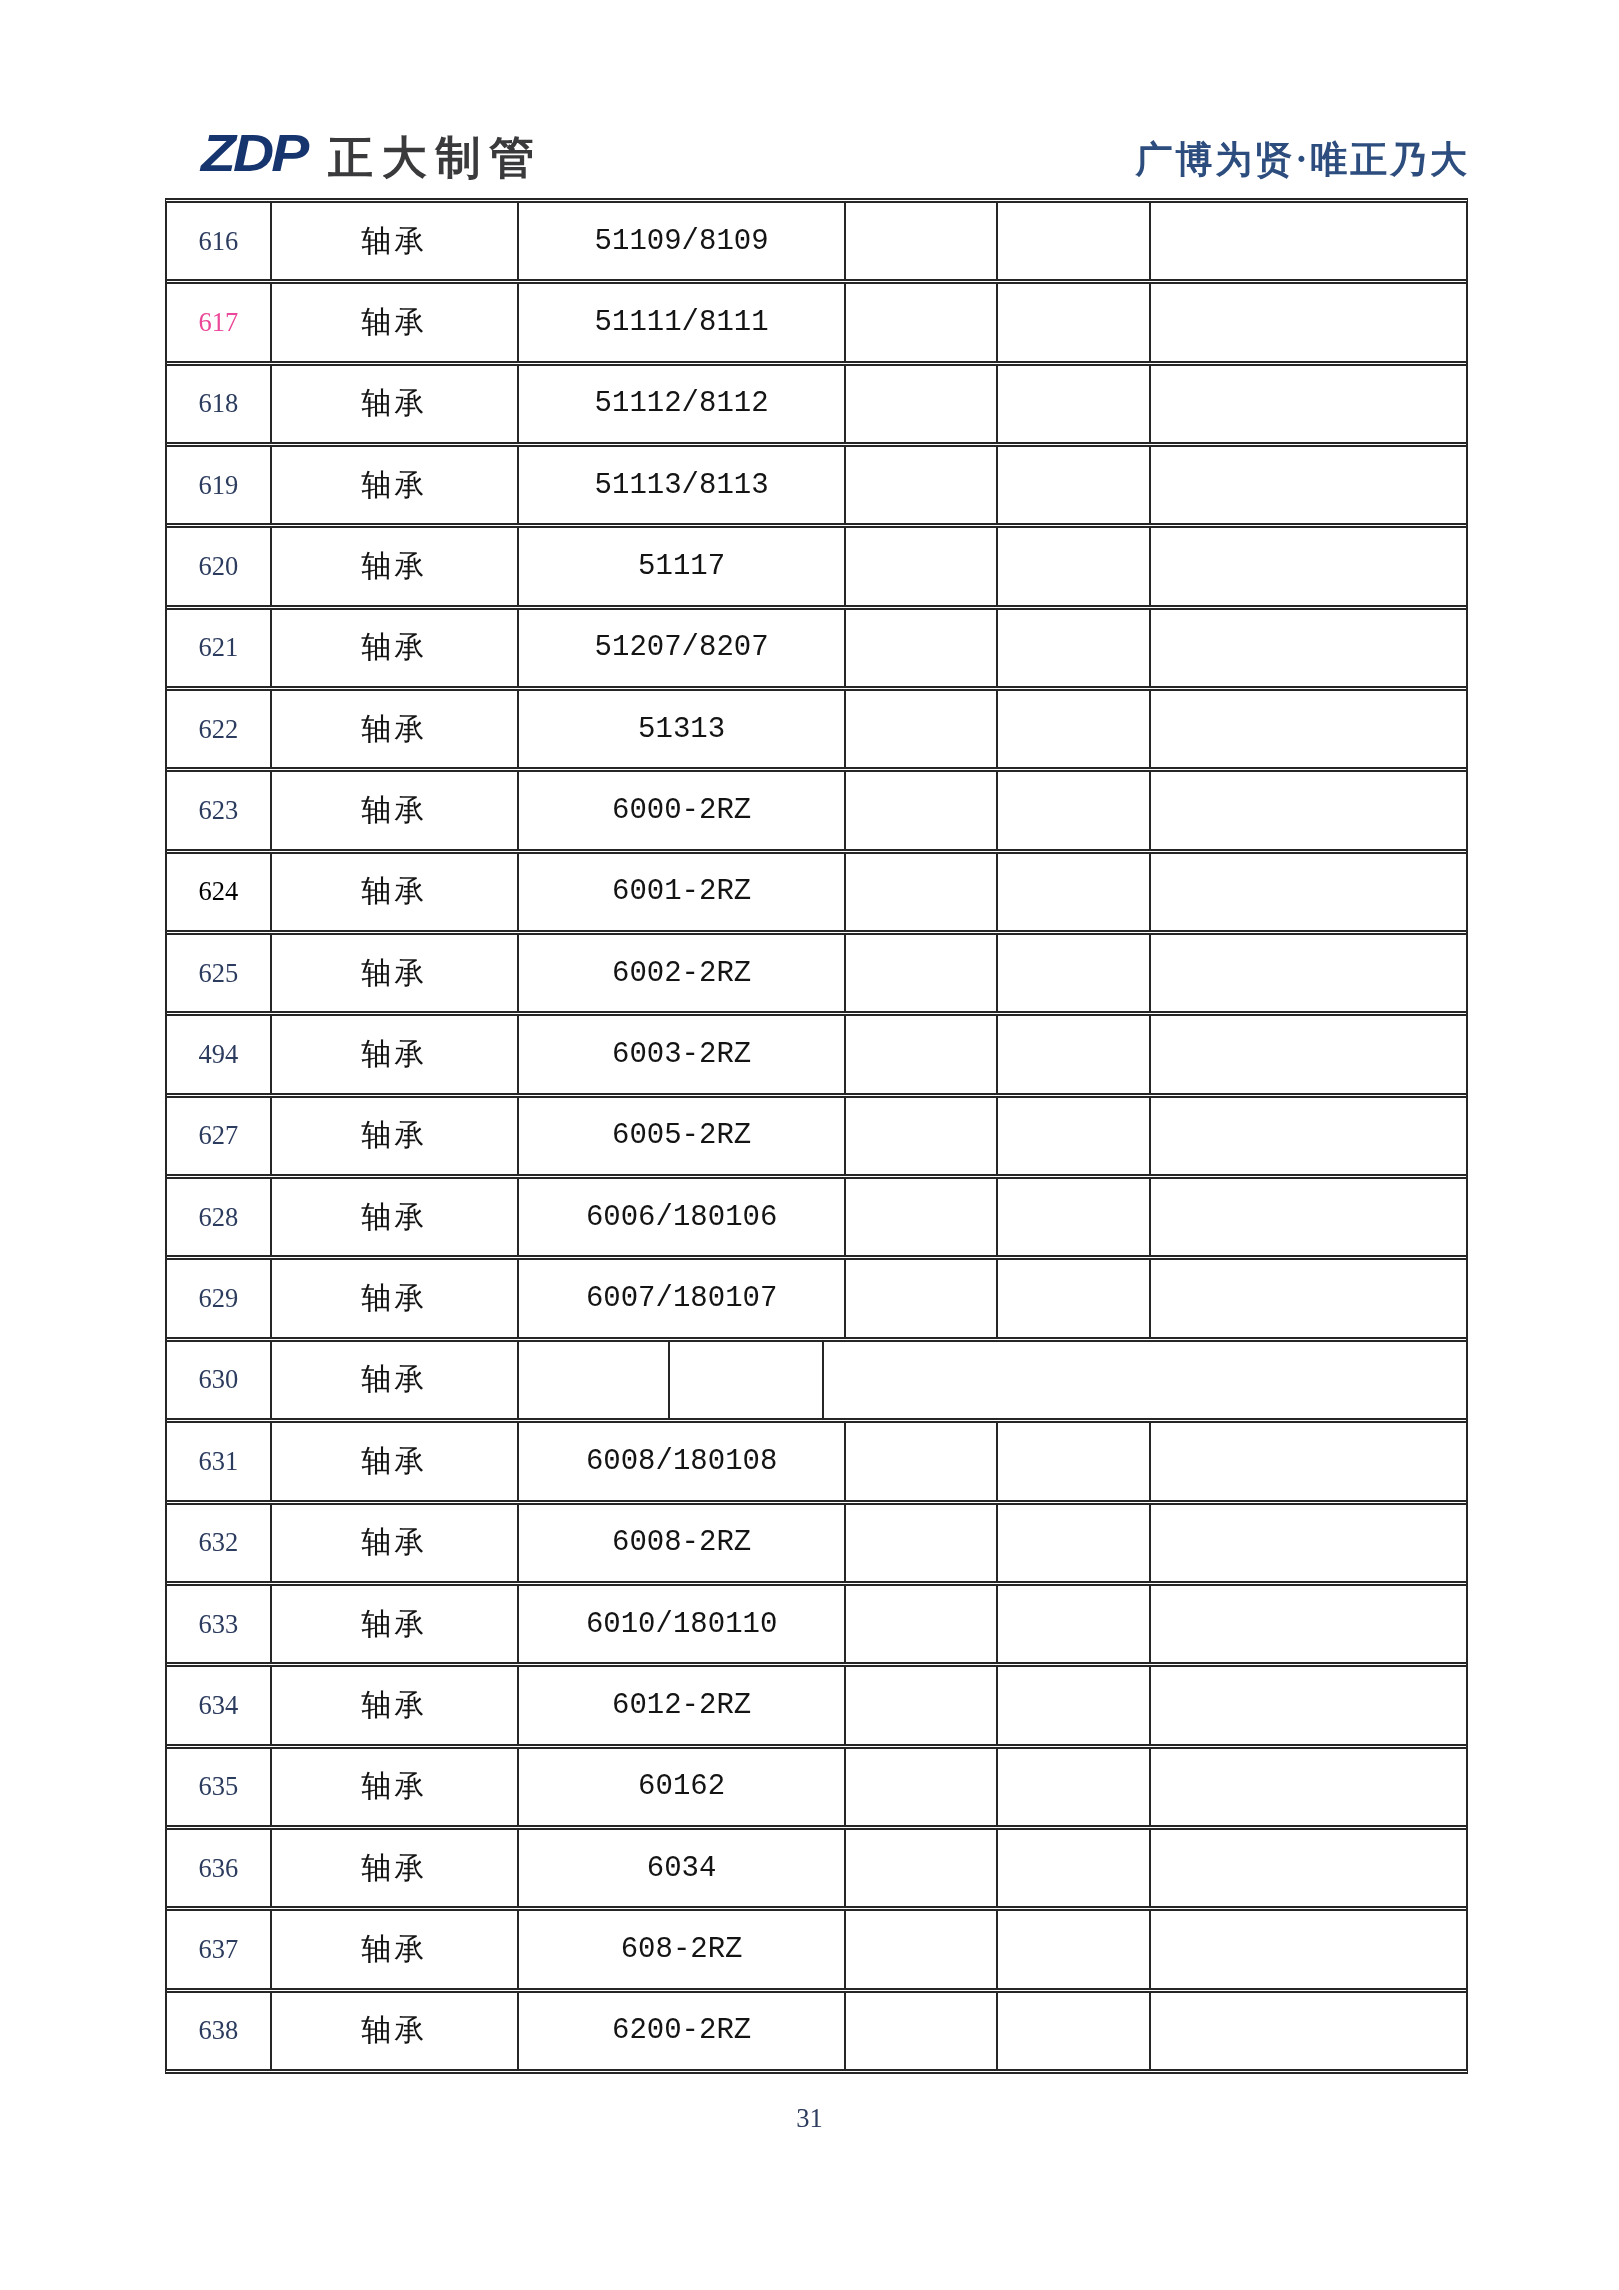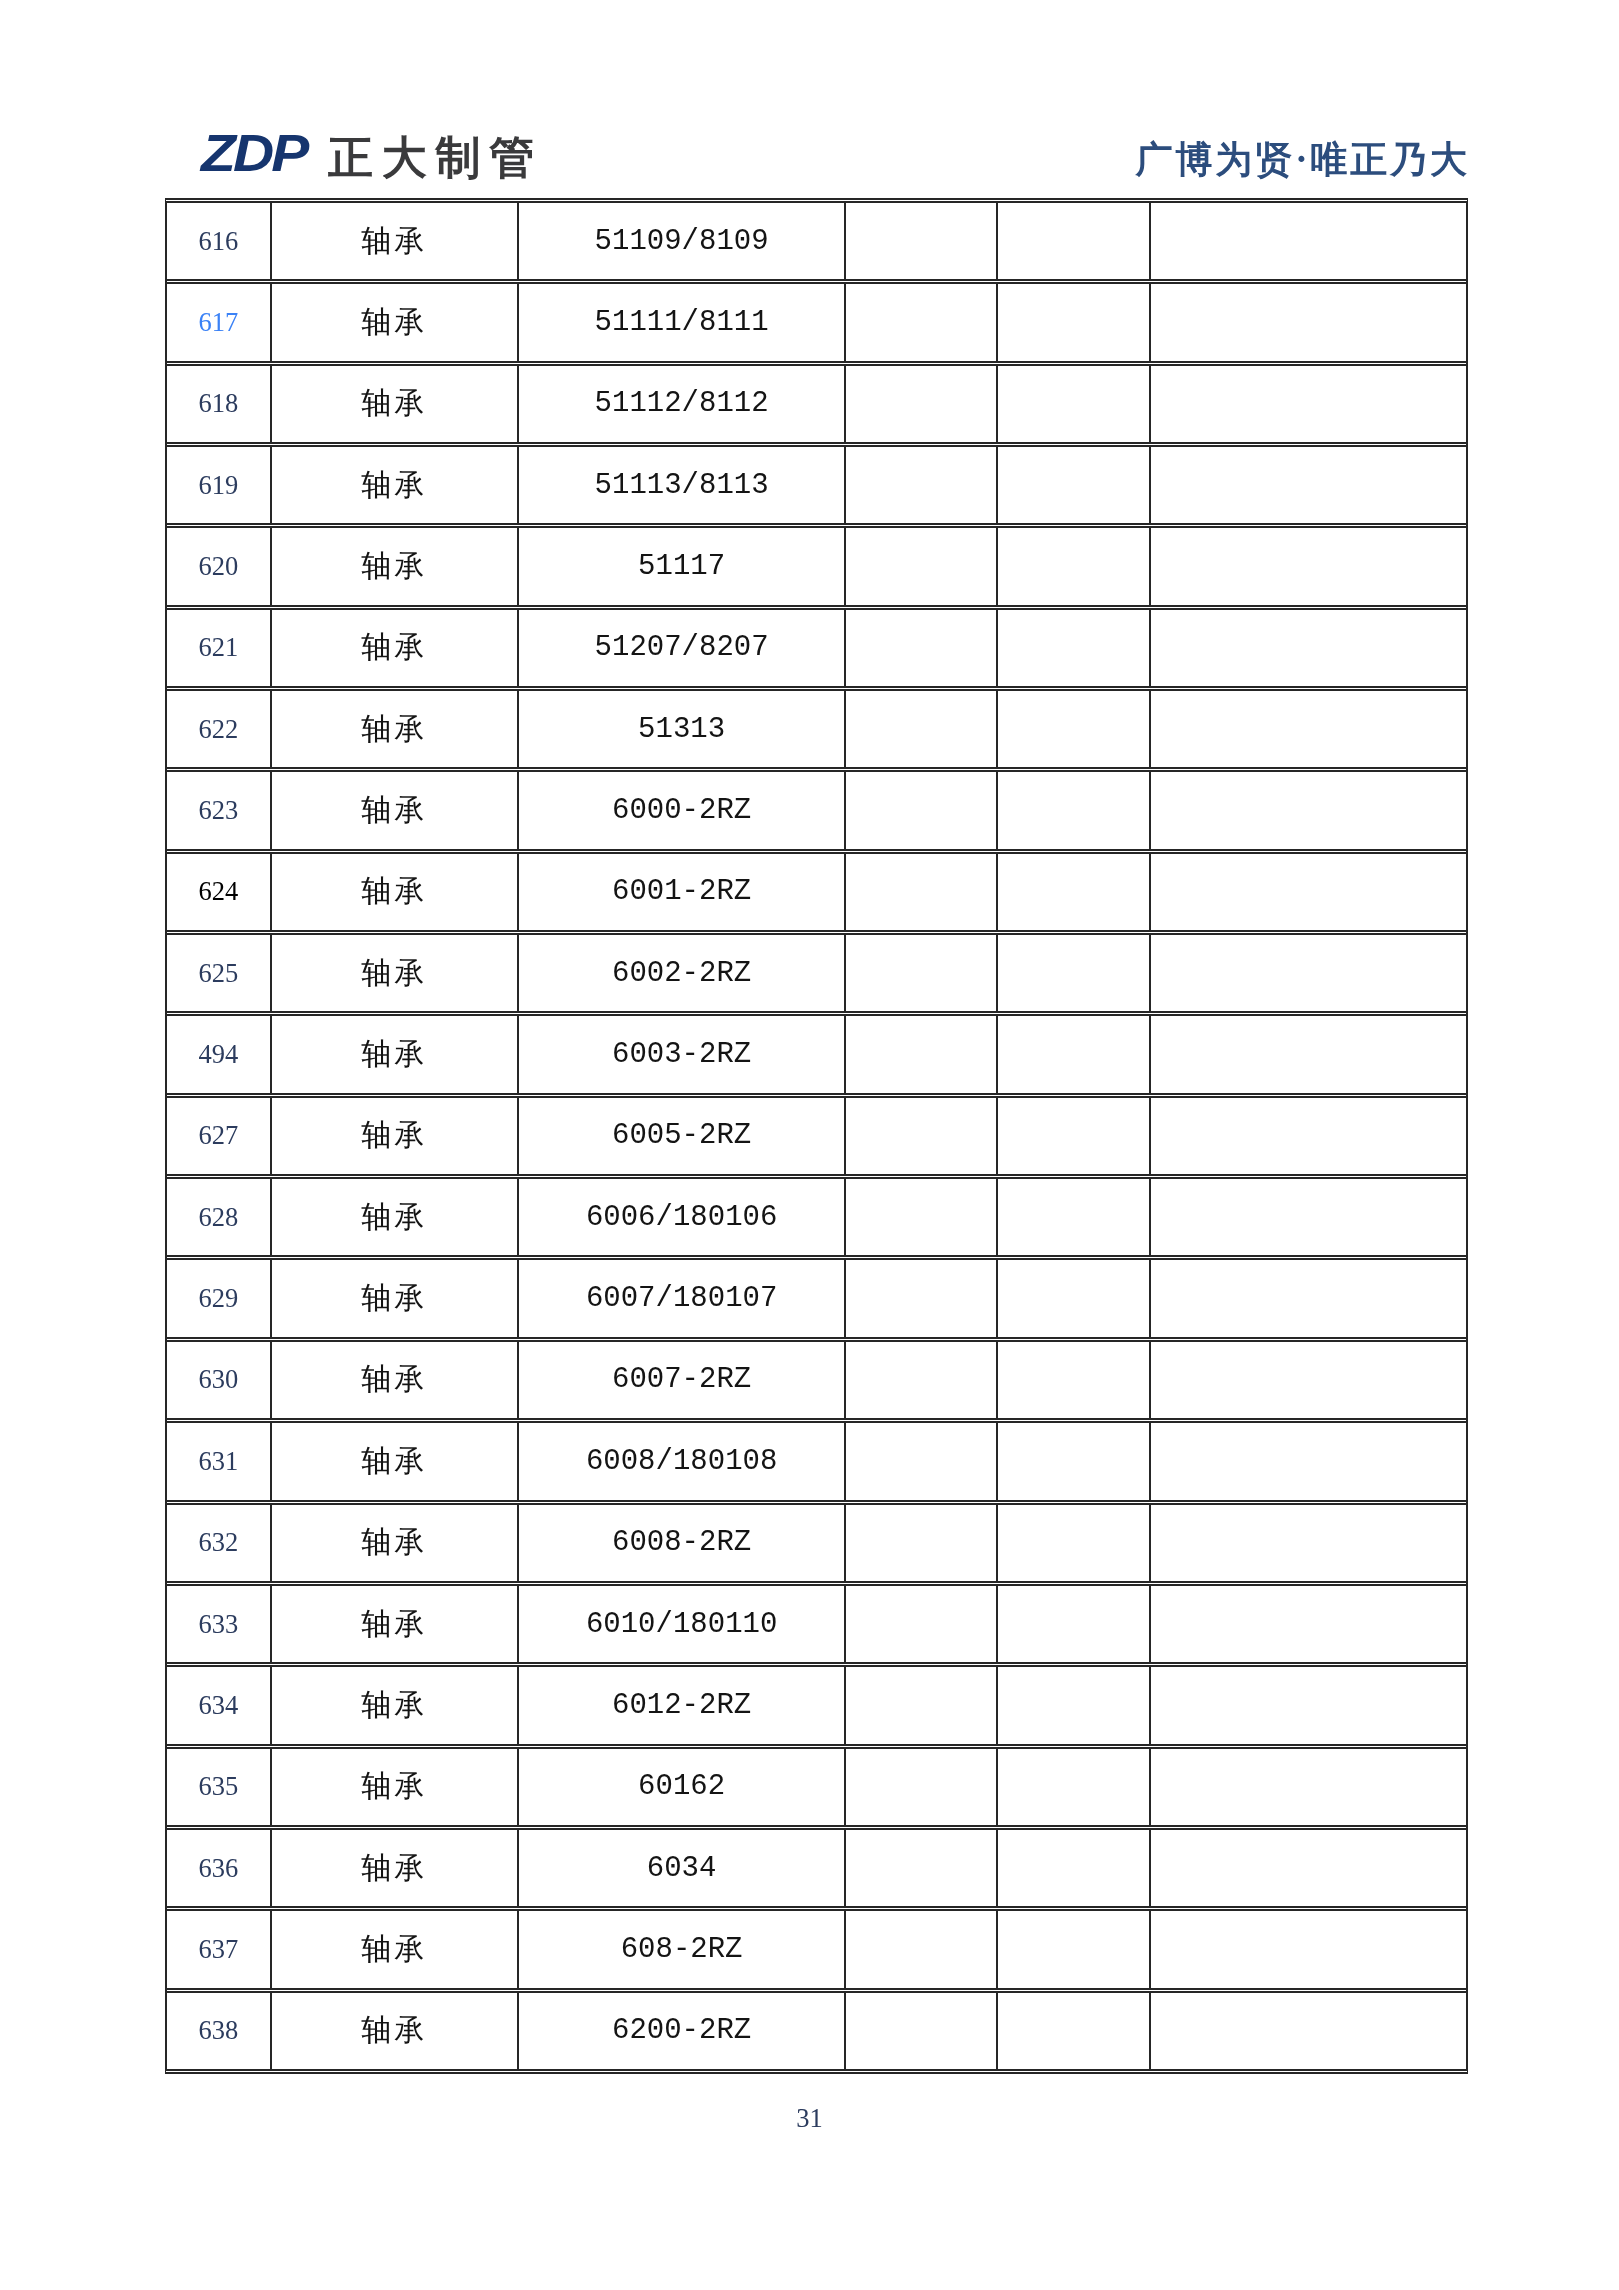--- a/index.html
+++ b/index.html
@@ -111,21 +111,21 @@
   <div style="display:flex;flex-direction:column;flex:1 1 auto;min-height:0;">
       <div class="trow">
         <div class="tcell cell-no" style="color: rgb(44, 60, 94);">616</div>
         <div class="tcell cell-name" style="color: rgb(20, 20, 20);">轴承</div>
         <div class="tcell cell-model" style="color: rgb(20, 20, 20);">51109/8109</div>
         <div class="tcell cell-e1"></div>
         <div class="tcell cell-e2"></div>
         <div class="tcell cell-e3"></div>
       </div>
       <div class="trow">
-        <div class="tcell cell-no" style="color: #3b82f6;">617</div>
+        <div class="tcell cell-no" style="color: #ec4899;">617</div>
         <div class="tcell cell-name" style="color: rgb(20, 20, 20);">轴承</div>
         <div class="tcell cell-model" style="color: rgb(20, 20, 20);">51111/8111</div>
         <div class="tcell cell-e1"></div>
         <div class="tcell cell-e2"></div>
         <div class="tcell cell-e3"></div>
       </div>
       <div class="trow">
         <div class="tcell cell-no" style="color: rgb(44, 60, 94);">618</div>
         <div class="tcell cell-name" style="color: rgb(20, 20, 20);">轴承</div>
         <div class="tcell cell-model" style="color: rgb(20, 20, 20);">51112/8112</div>
@@ -217,21 +217,20 @@
         <div class="tcell cell-no" style="color: rgb(44, 60, 94);">629</div>
         <div class="tcell cell-name" style="color: rgb(20, 20, 20);">轴承</div>
         <div class="tcell cell-model" style="color: rgb(20, 20, 20);">6007/180107</div>
         <div class="tcell cell-e1"></div>
         <div class="tcell cell-e2"></div>
         <div class="tcell cell-e3"></div>
       </div>
       <div class="trow">
         <div class="tcell cell-no" style="color: rgb(44, 60, 94);">630</div>
         <div class="tcell cell-name" style="color: rgb(20, 20, 20);">轴承</div>
-        <div class="tcell cell-model" style="color: rgb(20, 20, 20);">6007-2RZ</div>
         <div class="tcell cell-e1"></div>
         <div class="tcell cell-e2"></div>
         <div class="tcell cell-e3"></div>
       </div>
       <div class="trow">
         <div class="tcell cell-no" style="color: rgb(44, 60, 94);">631</div>
         <div class="tcell cell-name" style="color: rgb(20, 20, 20);">轴承</div>
         <div class="tcell cell-model" style="color: rgb(20, 20, 20);">6008/180108</div>
         <div class="tcell cell-e1"></div>
         <div class="tcell cell-e2"></div>

